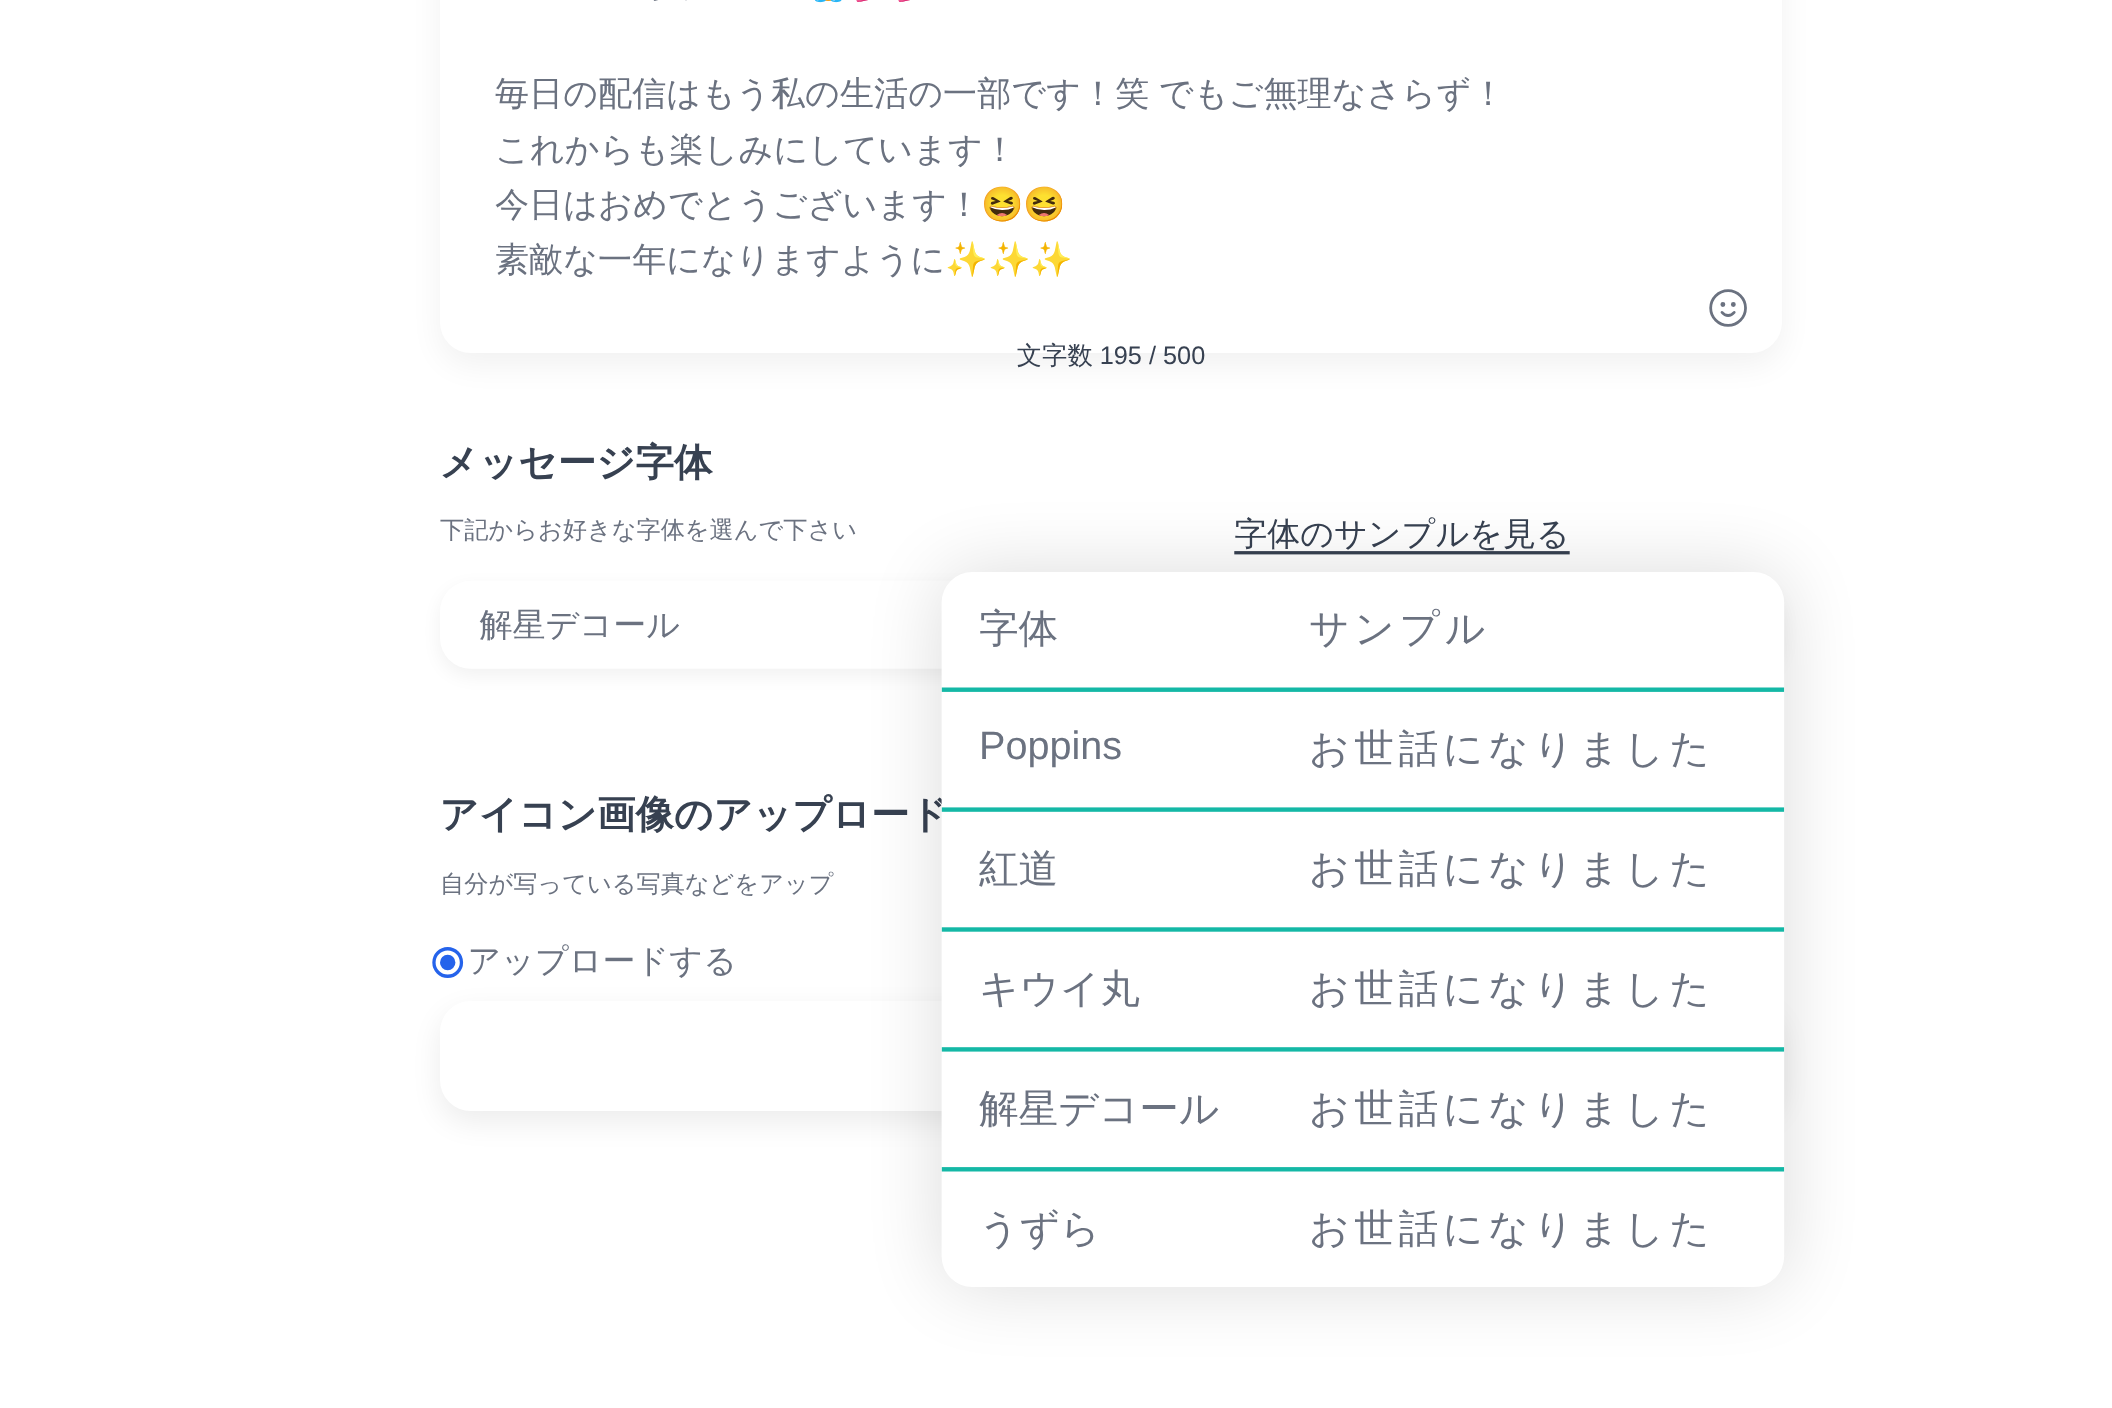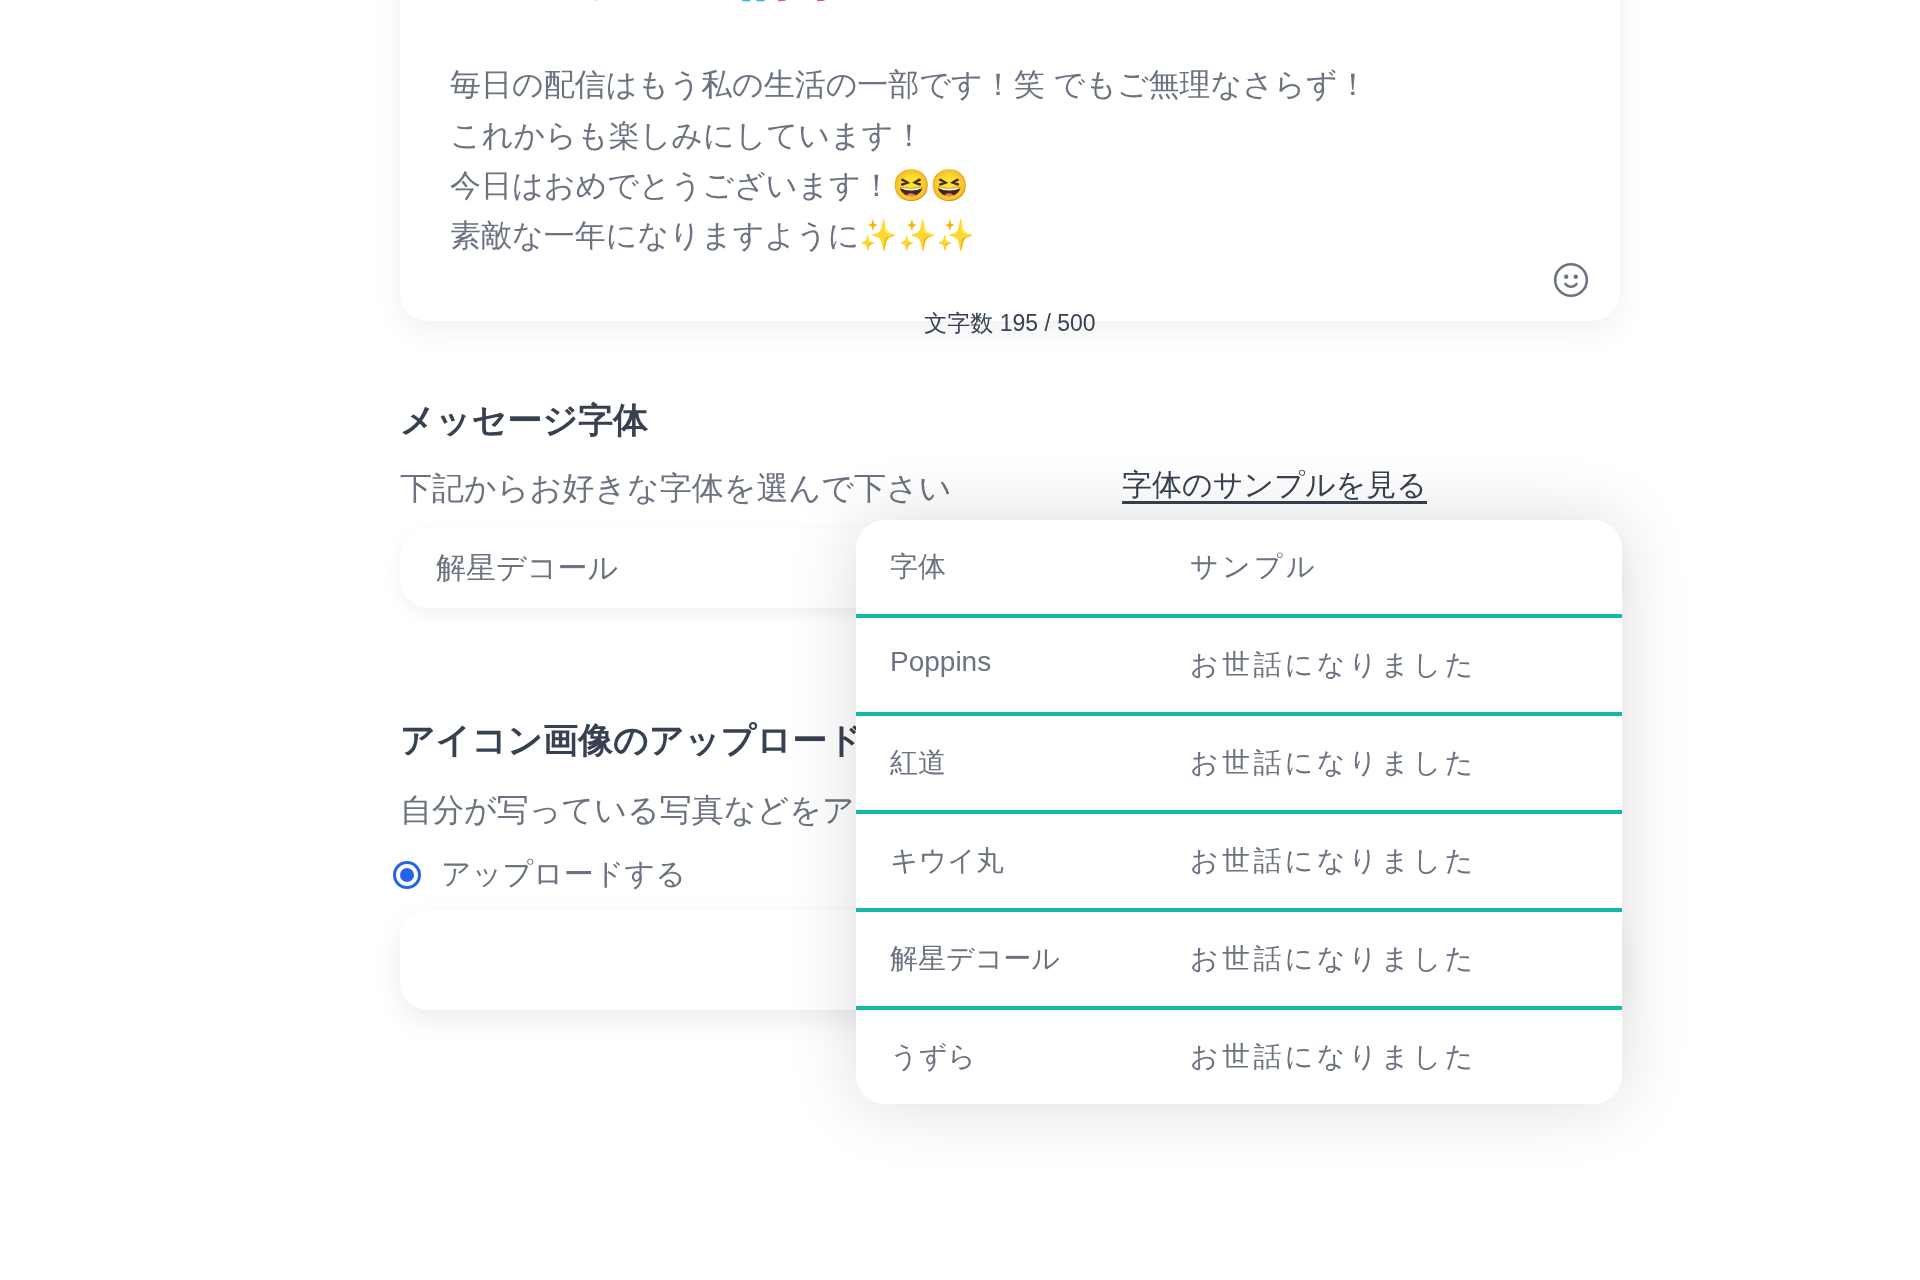--- a/index.html
+++ b/index.html
@@ -21,42 +21,42 @@
     position: absolute; right: 30px; bottom: 22px;
     width: 38px; height: 38px; color:#6b7280;
   }
   .char-counter {
     position: absolute; left: 400px; top: 308px; width: 1220px;
     text-align: center; font-size: 23px; color: #374151;
   }
 
   
   .h2 { position:absolute; font-size: 35px; font-weight: 800; color:#374151; }
-  .sub { position:absolute; font-size: 32px; color:#6b7280; }
+  .sub { position:absolute; font-size: 22px; color:#6b7280; }
   .link { position:absolute; font-size: 30px; color:#374151; text-decoration: underline; text-underline-offset: 6px; cursor:pointer; }
 
   #h-font { left: 400px; top: 397px; }
   #sub-font { left: 400px; top: 467px; }
   #link-font { right: 305px; top: 465px; }
 
   
   .select {
     position:absolute; left:400px; top: 528px; width: 1220px; height: 80px;
     background:#fff; border-radius: 28px;
     box-shadow: 0 6px 18px rgba(0,0,0,0.06);
     display:flex; align-items:center; padding: 0 36px;
     font-size: 30px; color:#6b7280; cursor:pointer;
   }
   .select .caret { position:absolute; right:34px; top:50%; transform:translateY(-50%); color:#9ca3af; }
 
   #h-upload { left:400px; top:717px; }
   #sub-upload { left:400px; top:789px; }
 
   
-  .radio-row { position:absolute; left: 393px; display:flex; align-items:center; gap: 20px; font-size: 30px; color:#6b7280; cursor:pointer; }
+  .radio-row { position:absolute; left: 393px; display:flex; align-items:center; gap: 4px; font-size: 30px; color:#6b7280; cursor:pointer; }
   #radio1 { top: 854px; }
   #radio2 { top: 1065px; }
   .radio-dot {
     width:28px; height:28px; border-radius:50%;
     border:3px solid #2563eb; display:flex; align-items:center; justify-content:center;
     background:#fff;
   }
   .radio-dot.off { border-color:#9ca3af; }
   .radio-dot .inner { width:14px; height:14px; border-radius:50%; background:#2563eb; }
 
@@ -69,21 +69,21 @@
 
   
   .popup {
     position:absolute; left: 856px; top: 520px; width: 766px;
     background:#fff; border-radius:28px;
     box-shadow: 0 0 70px rgba(0,0,0,0.14);
     overflow:hidden;
   }
   .popup-row { display:flex; border-top:4px solid #14b8a6; }
   .popup-row:first-child { border-top:none; }
-  .popup-cell { padding: 28px 34px; font-size: 28px; color:#6b7280; }
+  .popup-cell { padding: 28px 34px; font-size: 36px; color:#6b7280; }
   .popup-cell.name { width: 300px; }
   .popup-cell.sample { flex:1; letter-spacing: 0.12em; }
   .popup-row.header .popup-cell { color:#6b7280; }
 
   svg { display:block; }
 </style>
 </head>
 <body>
 
 <div class="stage">

